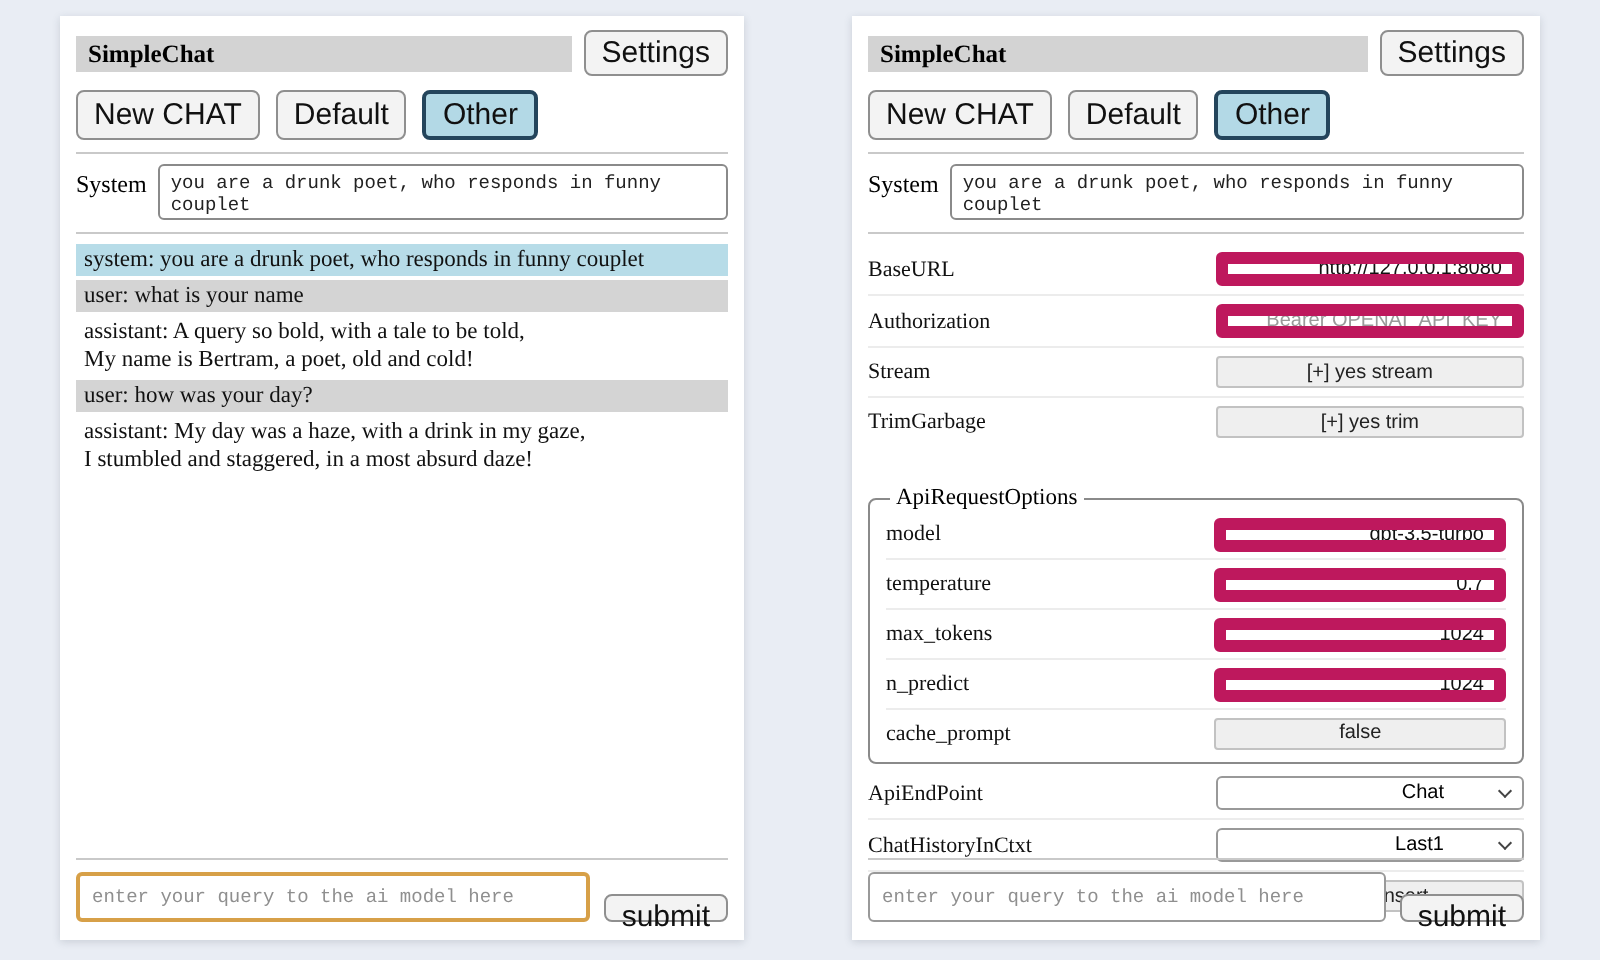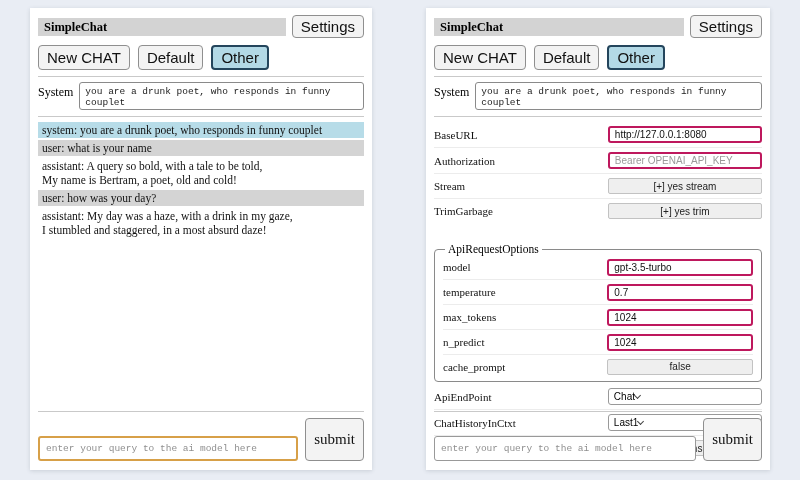--- a/index.html
+++ b/index.html
@@ -37,43 +37,43 @@
   .msg-user { background: #d4d4d4; }
   .msg-assistant { background: #ffffff; }
 
   
   .srows { margin-top: 2px; }
   .srow { display: flex; align-items: center; justify-content: space-between;
           padding: 4px 0; border-bottom: 1px solid #ececec; min-height: 22px; }
   .srow:last-child { border-bottom: none; }
   .slabel { font-size: 11px; color: #111; }
   .sctl { width: 47%; font-family: "Liberation Sans", sans-serif; font-size: 10px; }
-  input.sctl { border: 2px solid #be185d; border-radius: 3px; padding: 2px 5px; height: 17px; color: #111; }
+  input.sctl { border: 6px solid #be185d; border-radius: 3px; padding: 2px 5px; height: 17px; color: #111; text-align: right; }
   input.sctl::placeholder { color: #9a9a9a; }
   button.sctl { background: #efefef; border: 1px solid #c2c2c2; border-radius: 2px;
                 height: 16px; color: #222; }
   .sselect { border: 1px solid #999; border-radius: 3px; height: 17px; background: #fff;
-             display: flex; align-items: center; justify-content: flex-start; padding: 0 6px 0 5px; }
+             display: flex; align-items: center; justify-content: flex-end; padding: 0 6px 0 5px; gap: 28px; }
   .chev { width: 5px; height: 5px; border-right: 1.2px solid #444; border-bottom: 1.2px solid #444;
           transform: rotate(45deg); margin-top: -2px; }
 
   fieldset.aro { border: 1px solid #8a8a8a; border-radius: 4px; margin: 20px 0 2px;
                  padding: 0 8px 3px; }
   fieldset.aro legend { font-size: 11.5px; padding: 0 3px; margin-left: 2px; }
   fieldset.aro .srow { padding: 3.5px 0; min-height: 21px; }
 
   
   .bottombar { position: absolute; left: 8px; right: 8px; bottom: 9px; }
   .bhr { border: none; border-top: 1px solid #c9c9c9; margin-bottom: 6px; }
   .inrow { display: flex; gap: 7px; align-items: flex-end; }
   .qinput { flex: 1; font-family: "Liberation Mono", monospace; font-size: 9.5px;
             padding: 2px 6px; border: 1px solid #999; border-radius: 3px; height: 25px; color: #333; }
   .qinput::placeholder { color: #8f8f8f; }
   .qinput.focused { border: 2px solid #d7a048; }
-  .submit { height: 43px; font-family: Liberation Serif, serif; }
+  .submit { height: 14px; }
 </style>
 </head>
 <body>
 
 <div class="panel panel-left">
   <div class="titlebar">
     <div class="titlebg">SimpleChat</div>
     <button class="btn">Settings</button>
   </div>
 

